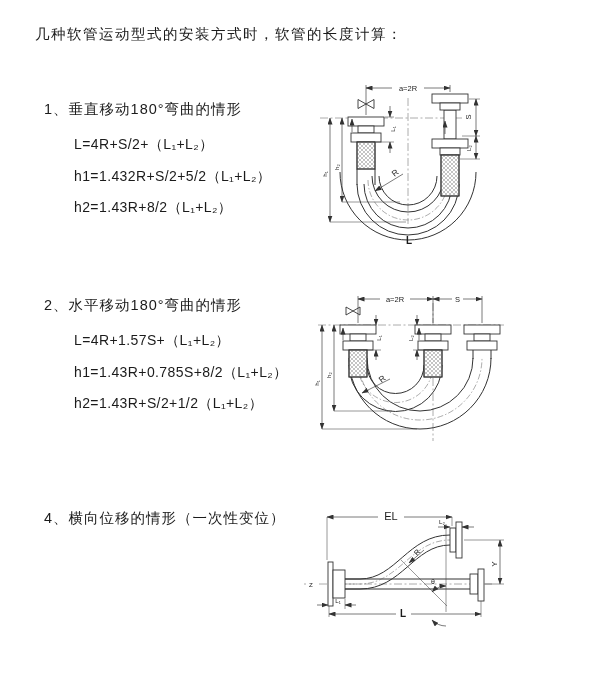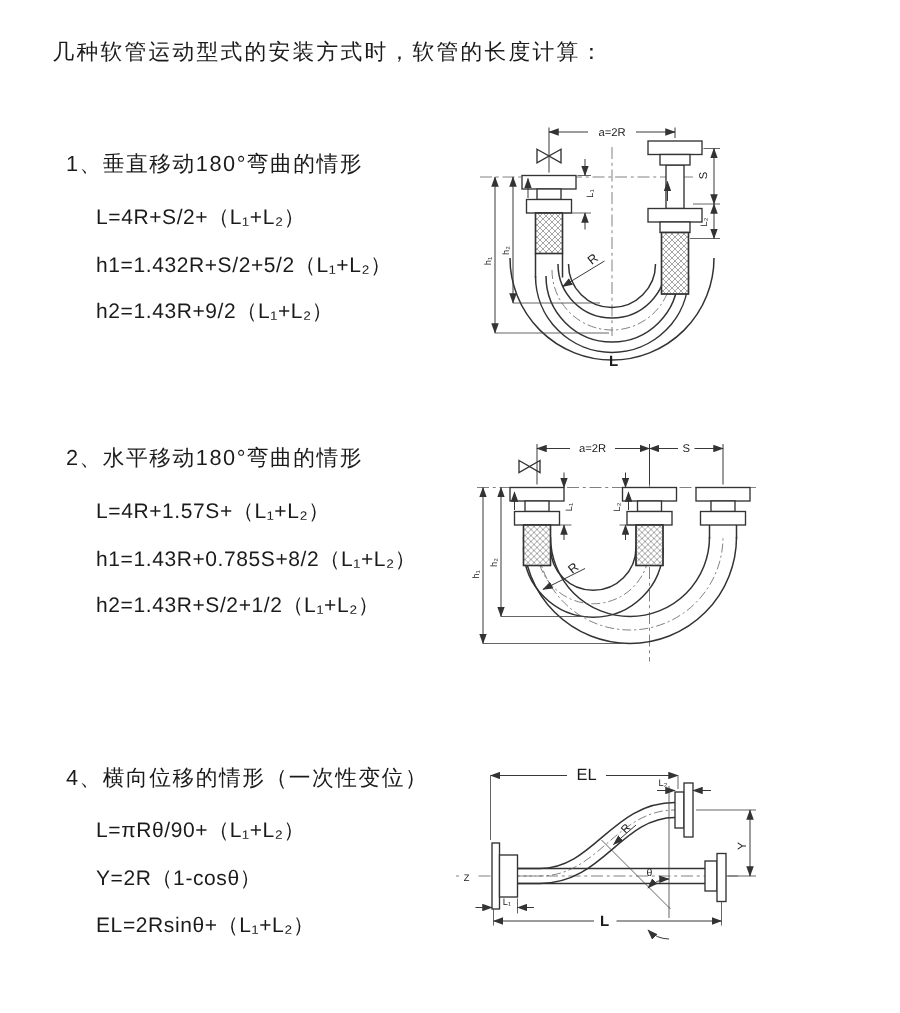--- a/index.html
+++ b/index.html
@@ -1,21 +1,21 @@
 <!DOCTYPE html>
 <html><head>
 <meta charset="utf-8">
 <style>
   *{margin:0;padding:0;box-sizing:border-box}
   html,body{width:600px;height:675px}
   body{background:#fff;font-family:"Liberation Sans","DejaVu Sans",sans-serif;color:#1b1b1b;position:relative;overflow:hidden}
   .title{position:absolute;left:35px;top:25px;font-size:14.5px;font-weight:400;letter-spacing:1.5px;white-space:nowrap}
   .section{position:absolute}
   .sec-heading{font-size:14.5px;font-weight:400;letter-spacing:1px;white-space:nowrap}
-  .formulas{margin:10px 0 0 20px;list-style:none}
+  .formulas{margin:10px 0 0 30px;list-style:none}
   .formulas li{font-size:14px;line-height:31.5px;letter-spacing:.4px;white-space:nowrap}
   #s1{left:44px;top:100px}
   #s2{left:44px;top:296px}
   #s3{left:44px;top:509px}
   .diag{position:absolute}
   #d1{left:308px;top:72px;width:256px;height:184px}
   #d2{left:312px;top:283px;width:258px;height:188px}
   #d3{left:298px;top:502px;width:292px;height:150px}
   svg .fit{fill:#fff;stroke:#333;stroke-width:.9}
   svg .hose{fill:none;stroke:#333;stroke-width:1}
@@ -33,40 +33,35 @@
 </head>
 <body>
 
 <div class="title">几种软管运动型式的安装方式时，软管的长度计算：</div>
 
 <div class="section" id="s1">
   <div class="sec-heading">1、垂直移动180°弯曲的情形</div>
   <ul class="formulas">
     <li>L=4R+S/2+（L₁+L₂）</li>
     <li>h1=1.432R+S/2+5/2（L₁+L₂）</li>
-    <li>h2=1.43R+9/2（L₁+L₂）</li>
+    <li>h2=1.43R+8/2（L₁+L₂）</li>
   </ul>
 </div>
 
 <div class="section" id="s2">
   <div class="sec-heading">2、水平移动180°弯曲的情形</div>
   <ul class="formulas">
     <li>L=4R+1.57S+（L₁+L₂）</li>
     <li>h1=1.43R+0.785S+8/2（L₁+L₂）</li>
     <li>h2=1.43R+S/2+1/2（L₁+L₂）</li>
   </ul>
 </div>
 
 <div class="section" id="s3">
   <div class="sec-heading">4、横向位移的情形（一次性变位）</div>
-  <ul class="formulas">
-    <li>L=πRθ/90+（L₁+L₂）</li>
-    <li>Y=2R（1-cosθ）</li>
-    <li>EL=2Rsinθ+（L₁+L₂）</li>
-  </ul>
 </div>
 
 <svg class="diag" id="d1" viewBox="0 0 256 184">
   <defs>
     <pattern id="braid1" width="4" height="4" patternUnits="userSpaceOnUse">
       <path d="M0,4L4,0M0,0L4,4" stroke="#888" stroke-width=".5"></path>
     </pattern>
     <marker id="m1e" markerWidth="7" markerHeight="5" refX="6.5" refY="2.5" orient="auto" markerUnits="userSpaceOnUse">
         <path d="M0,0L7,2.5L0,5Z" fill="#333"></path>
       </marker>

